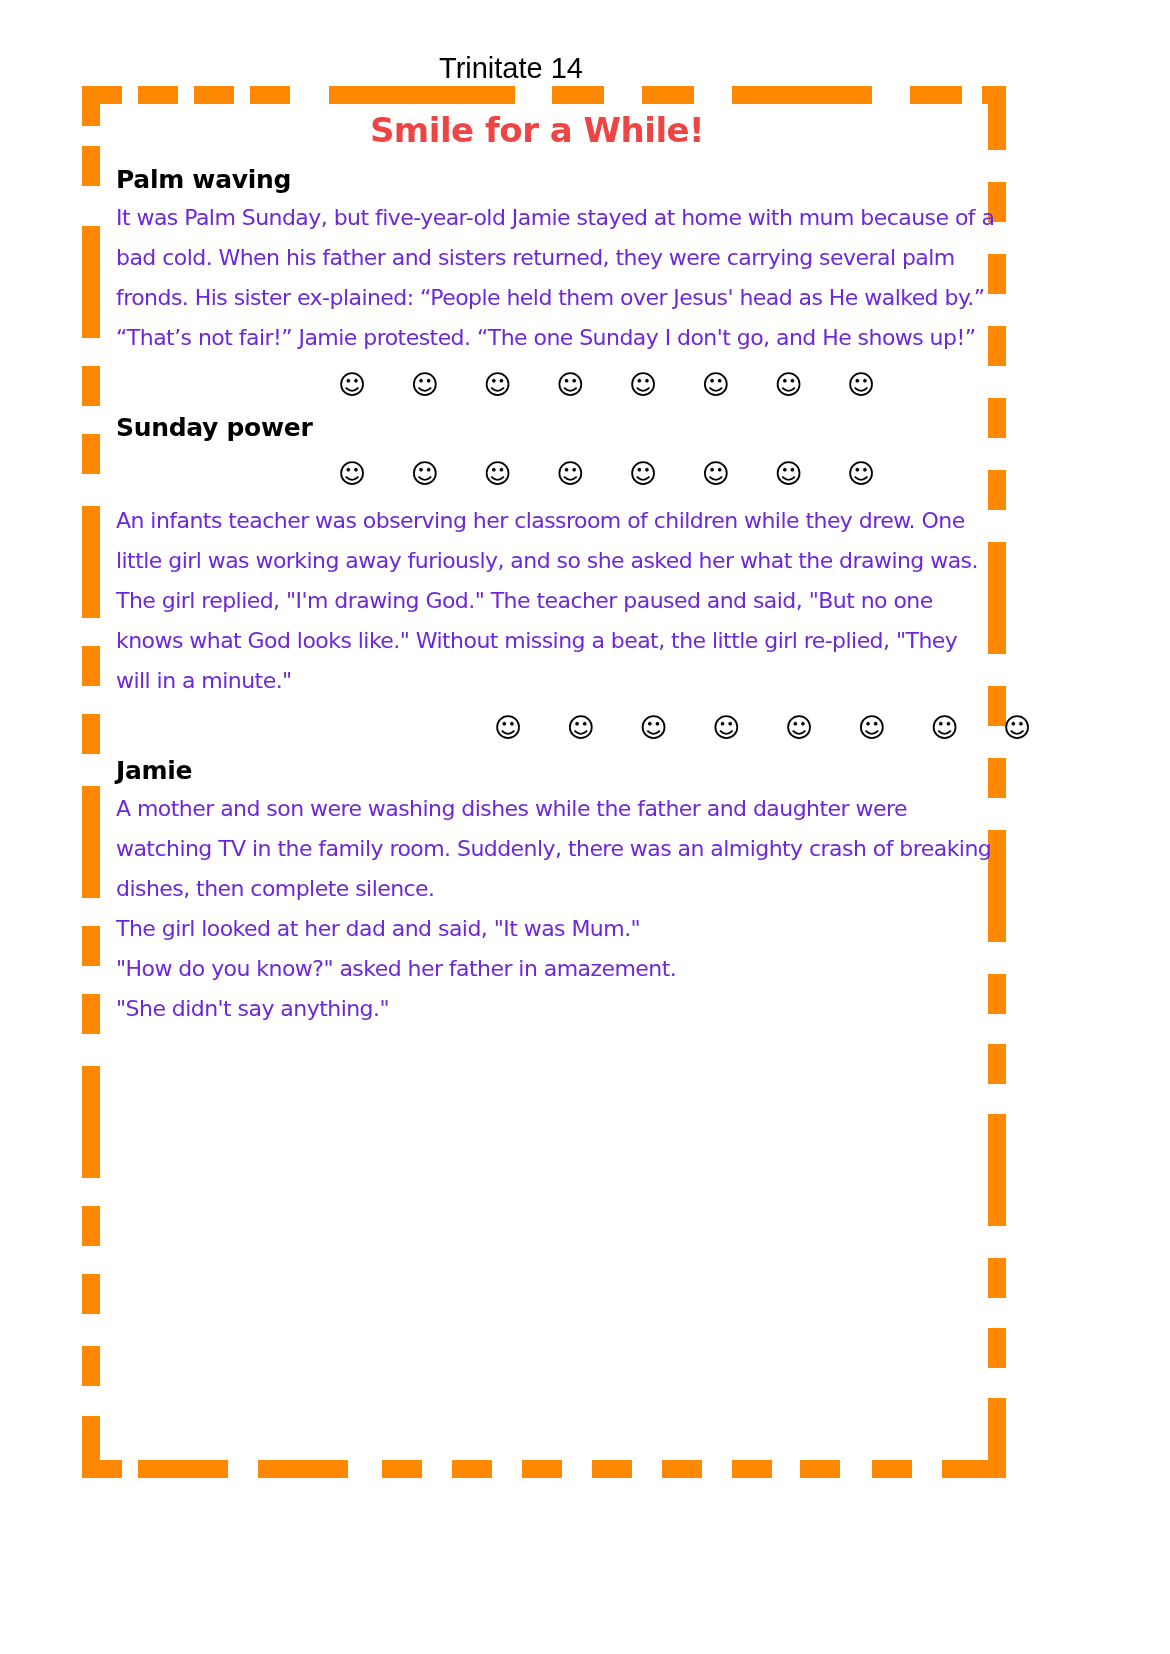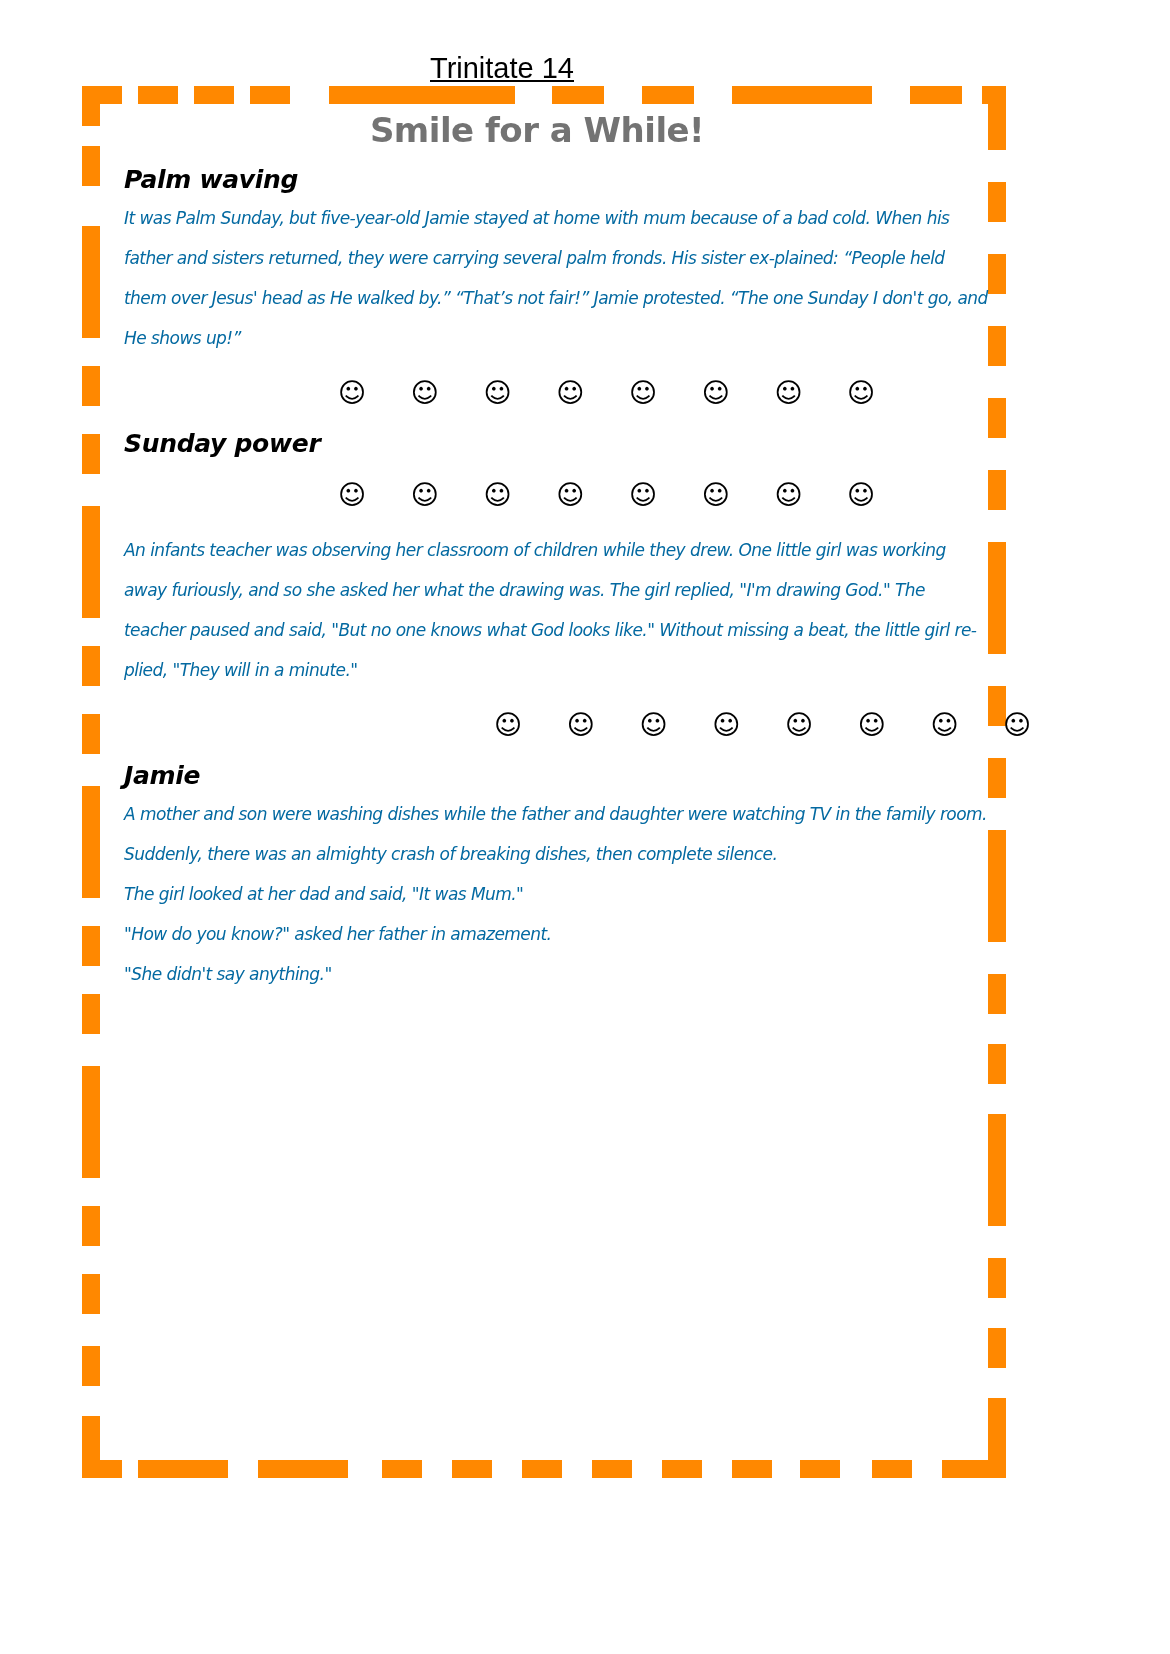--- a/index.html
+++ b/index.html
@@ -12,28 +12,27 @@
     height: 1654px;
     position: relative;
     font-family: "DejaVu Sans", sans-serif;
     overflow: hidden;
   }
 
   
   .page-header {
     position: absolute;
     top: 52px;
-    left: 3px;
+    left: 12px;
     width: 998px;
     text-align: center;
     font-family: "Liberation Sans", sans-serif;
     font-size: 29px;
     color: #000000;
     letter-spacing: 0px;
-    text-decoration: underline;
   }
 
   
   .frame {
     position: absolute;
     left: 82px;
     top: 86px;
     width: 924px;
     height: 1392px;
   }
@@ -49,42 +48,42 @@
     top: 110px;
     width: 880px;
   }
 
   .doc-title {
     text-align: center;
     font-family: "DejaVu Sans", sans-serif;
     font-weight: bold;
     font-size: 34px;
     letter-spacing: -0.5px;
-    color: #737373;
+    color: #ef4444;
     margin: 0 0 14px 0;
     padding-right: 38px;
   }
 
-  .section { margin: 8px; font-style: italic; }
+  .section { margin: 0; }
 
   .section-heading {
     font-family: "DejaVu Sans", sans-serif;
     font-weight: bold;
     font-size: 25px;
     letter-spacing: -0.3px;
     color: #000000;
     margin: 0 0 3px 0;
     line-height: 1.25;
   }
 
   .section-body {
     font-family: "DejaVu Sans", sans-serif;
-    font-size: 17px;
+    font-size: 22px;
     line-height: 40px;
-    color: #0369a1;
+    color: #6d28d9;
     margin: 0;
     letter-spacing: -0.55px;
     white-space: pre-line;
   }
 
   .smiley-row {
     font-family: "DejaVu Sans", sans-serif;
     font-size: 27px;
     line-height: 54px;
     color: #000000;

